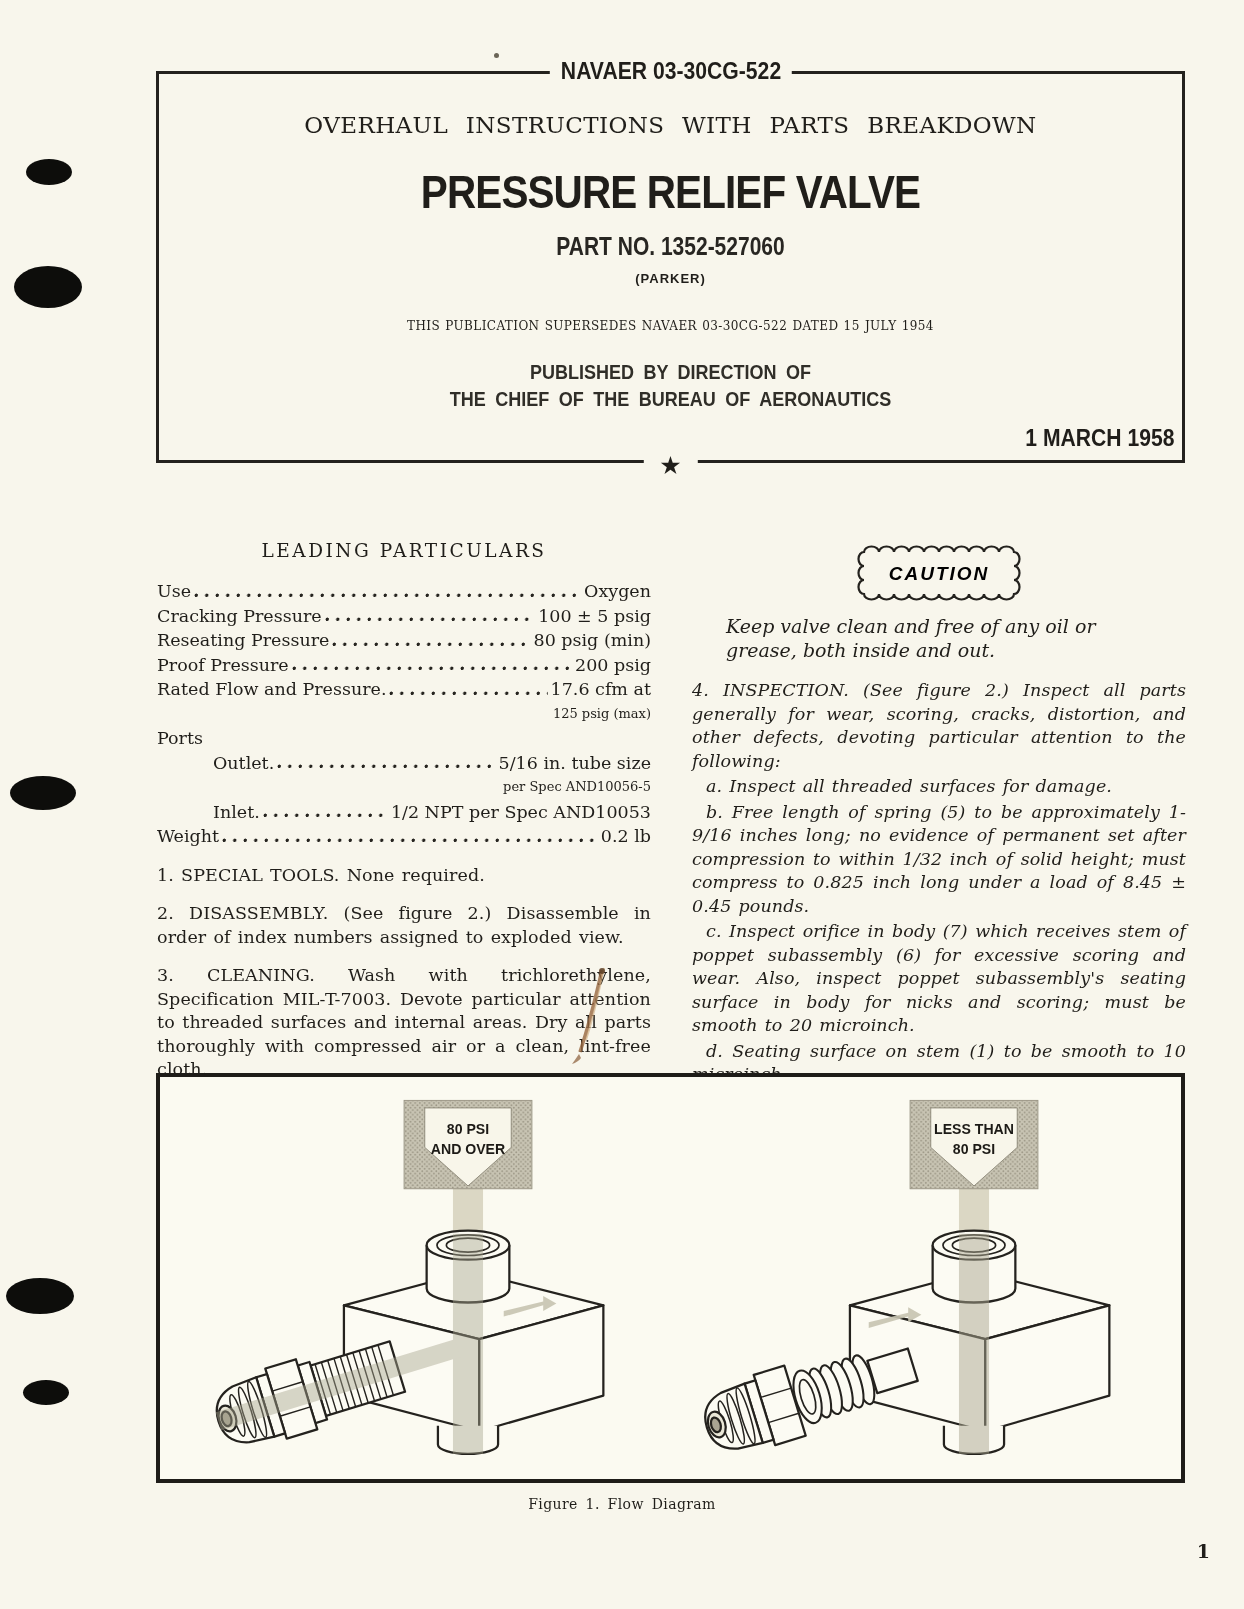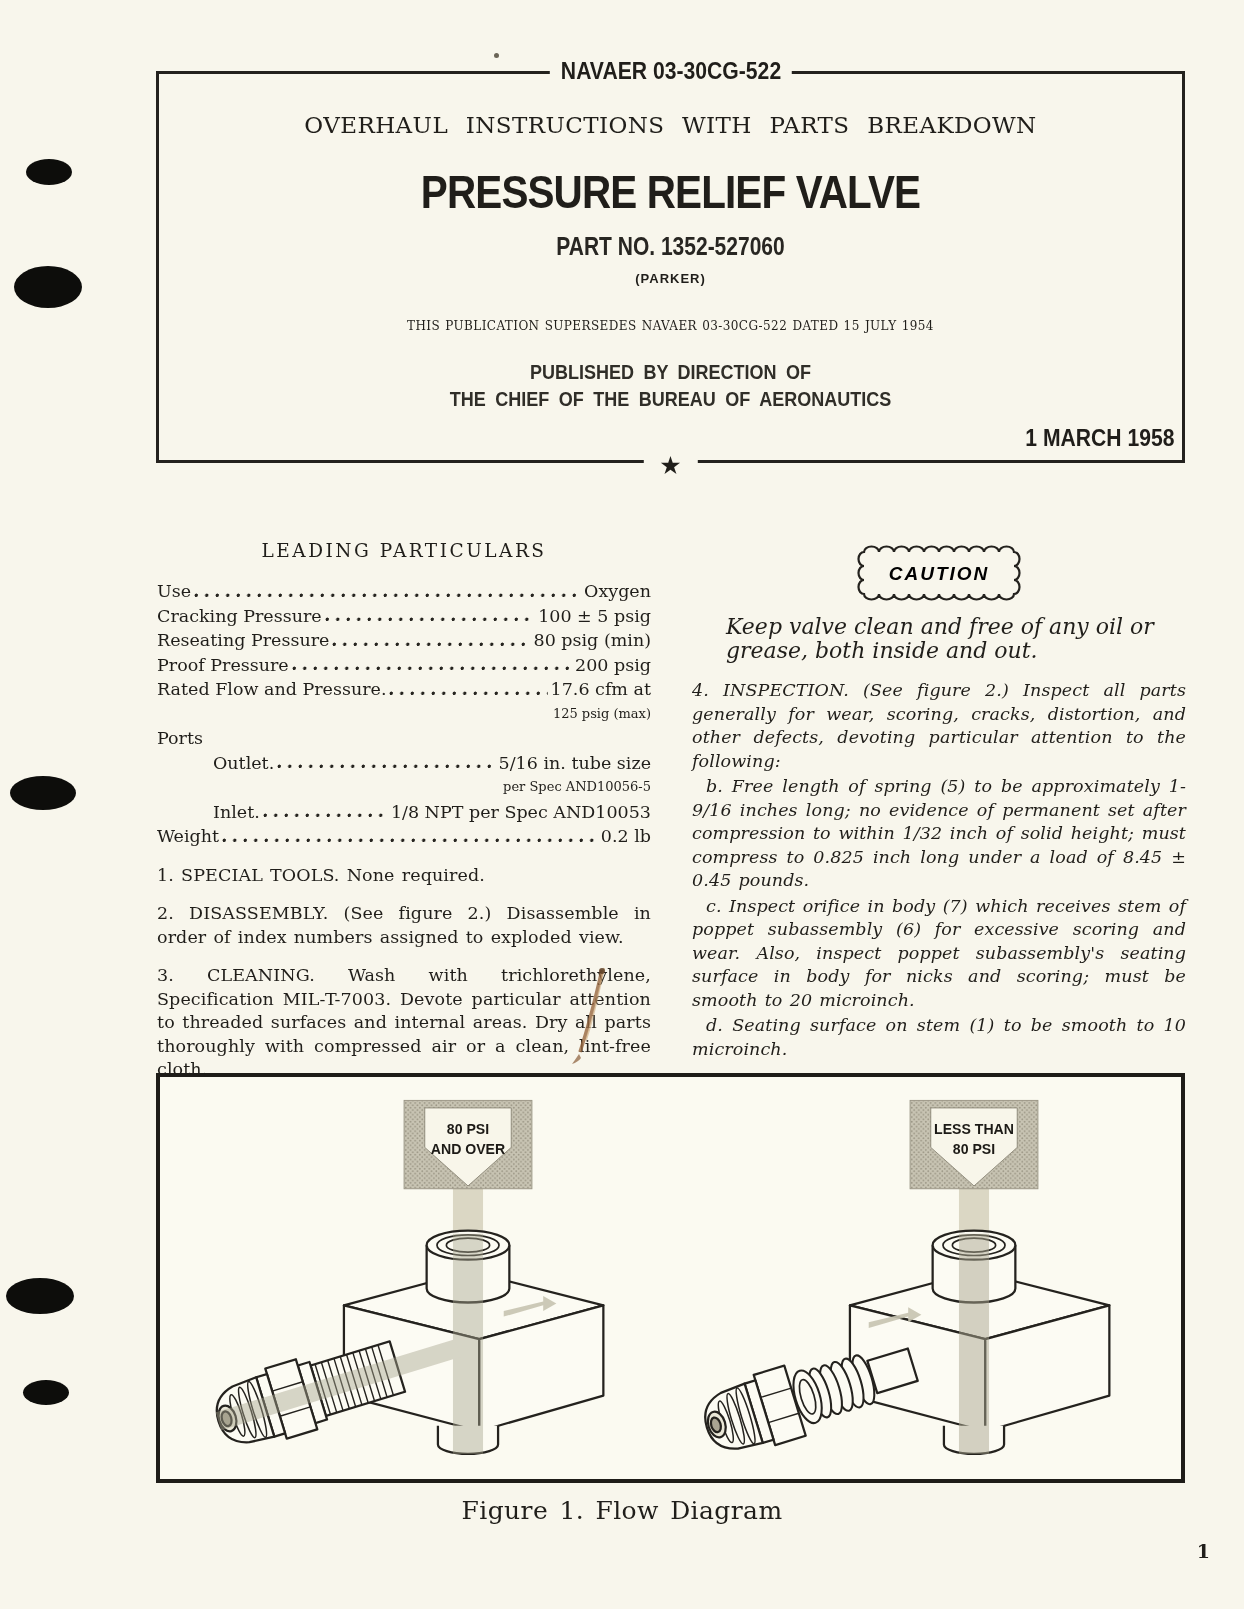--- a/index.html
+++ b/index.html
@@ -65,37 +65,37 @@
     background-position:0 calc(100% - 6px);
   }
   .lp-cont{text-align:right; font-size:13px; line-height:24.5px;}
   .para{font-size:17.5px; line-height:23.5px; text-align:justify;
         margin:15px 0 0 0; letter-spacing:.1px; word-spacing:1.5px;}
   .caution-wrap{display:flex; justify-content:center; margin-top:4px;}
   .caution-label{
     font-family:"Liberation Sans","DejaVu Sans",sans-serif; font-weight:700;
     font-size:19px; letter-spacing:2px;
   }
-  .caution-text{margin:13px 22px 0 34px; font-size:22px; line-height:23.5px;}
+  .caution-text{margin:13px 22px 0 34px; font-size:19px; line-height:23.5px;}
   .insp-intro{margin-top:17px;}
   .insp-item{margin-top:2px; text-indent:14px;}
 
   
   .figure-box{
     position:absolute; left:156px; top:1073px; width:1029px; height:410px;
     border:4px solid #1e1c18; box-sizing:border-box; background:#fbfaf1;
   }
   .valve{position:absolute; top:6px;}
   .valve-left{left:26px;} .valve-right{left:532px;}
   .vlabel{
     font-family:"Liberation Sans","DejaVu Sans",sans-serif; font-weight:700;
     font-size:15px; fill:#1c1a16; text-anchor:middle; letter-spacing:0;
   }
   .fig-caption{position:absolute; left:0; right:0; top:1496px; text-align:center;
-    font-size:25px; letter-spacing:.4px; word-spacing:3px;}
+    font-size:14px; letter-spacing:.4px; word-spacing:3px;}
   .page-num{position:absolute; right:34px; top:1540px; font-size:19px; font-weight:700;}
   .stain{position:absolute; left:552px; top:960px; pointer-events:none;}
 </style>
 </head>
 <body>
 
 <div class="page">
 
   <div class="hole" style="left:26px;top:159px;width:46px;height:26px;"></div>
   <div class="hole" style="left:14px;top:266px;width:68px;height:42px;"></div>
@@ -151,21 +151,21 @@
     </div>
     <div class="lp-row indent">
       <span class="lp-label">Outlet.</span>
       <span class="dots"></span>
       <span class="lp-value">5/16 in. tube size</span>
     </div>
     <div class="lp-cont">per Spec AND10056-5</div>
     <div class="lp-row indent">
       <span class="lp-label">Inlet.</span>
       <span class="dots"></span>
-      <span class="lp-value">1/8 NPT per Spec AND10053</span>
+      <span class="lp-value">1/2 NPT per Spec AND10053</span>
     </div>
     <div class="lp-row">
       <span class="lp-label">Weight</span>
       <span class="dots"></span>
       <span class="lp-value">0.2 lb</span>
     </div>
 
     <p class="para">1.  SPECIAL TOOLS.  None required.</p>
     <p class="para">2.  DISASSEMBLY.  (See figure 2.)  Disassemble in order of index numbers assigned to exploded view.</p>
     <p class="para">3.  CLEANING.  Wash with trichlorethylene, Specification MIL-T-7003.  Devote particular attention to threaded surfaces and internal areas.  Dry all parts thoroughly with compressed air or a clean, lint-free cloth.</p>
@@ -176,20 +176,21 @@
       <svg width="170" height="58" viewBox="0 0 170 58">
         <path d="M10,8 a7.5,5.5 0 0 1 15,0 a7.5,5.5 0 0 1 15,0 a7.5,5.5 0 0 1 15,0 a7.5,5.5 0 0 1 15,0 a7.5,5.5 0 0 1 15,0 a7.5,5.5 0 0 1 15,0 a7.5,5.5 0 0 1 15,0 a7.5,5.5 0 0 1 15,0 a7.5,5.5 0 0 1 15,0 a7.5,5.5 0 0 1 15,0
                  a5.5,7 0 0 1 0,14 a5.5,7 0 0 1 0,14 a5.5,7 0 0 1 0,14
                  a7.5,5.5 0 0 1 -15,0 a7.5,5.5 0 0 1 -15,0 a7.5,5.5 0 0 1 -15,0 a7.5,5.5 0 0 1 -15,0 a7.5,5.5 0 0 1 -15,0 a7.5,5.5 0 0 1 -15,0 a7.5,5.5 0 0 1 -15,0 a7.5,5.5 0 0 1 -15,0 a7.5,5.5 0 0 1 -15,0 a7.5,5.5 0 0 1 -15,0
                  a5.5,7 0 0 1 0,-14 a5.5,7 0 0 1 0,-14 a5.5,7 0 0 1 0,-14 Z" fill="none" stroke="#24221e" stroke-width="2.2"></path>
         <text x="85" y="36" text-anchor="middle" class="caution-label">CAUTION</text>
       </svg>
     </div>
     <div class="caution-text">Keep valve clean and free of any oil or grease, both inside and out.</div>
     <p class="para insp-intro">4.  INSPECTION.  (See figure 2.)  Inspect all parts generally for wear, scoring, cracks, distortion, and other defects, devoting particular attention to the following:</p>
+    <p class="para insp-item">a.  Inspect all threaded surfaces for damage.</p>
     <p class="para insp-item">b.  Free length of spring (5) to be approximately 1-9/16 inches long; no evidence of permanent set after compression to within 1/32 inch of solid height; must compress to 0.825 inch long under a load of 8.45 ± 0.45 pounds.</p>
     <p class="para insp-item">c.  Inspect orifice in body (7) which receives stem of poppet subassembly (6) for excessive scoring and wear.  Also, inspect poppet subassembly's seating surface in body for nicks and scoring; must be smooth to 20 microinch.</p>
     <p class="para insp-item">d.  Seating surface on stem (1) to be smooth to 10 microinch.</p>
   </div>
 
   <svg class="stain" width="70" height="122" viewBox="0 0 70 122">
     <path d="M50,10 C44,36 38,62 28,92" stroke="#96663e" stroke-width="3.5" fill="none" opacity="0.8"></path>
     <path d="M52,8 C47,30 43,52 34,80" stroke="#c9a273" stroke-width="2" fill="none" opacity="0.55"></path>
     <circle cx="50" cy="11" r="3" fill="#5c3e24" opacity="0.85"></circle>
     <path d="M27,94 q-4,6 -7,10 q6,-2 9,-6 Z" fill="#8a5c38" opacity="0.7"></path>

